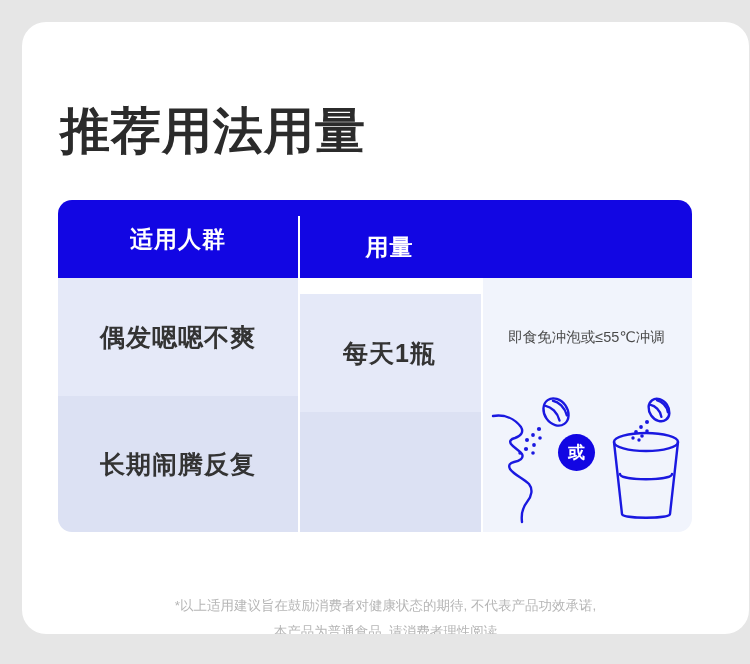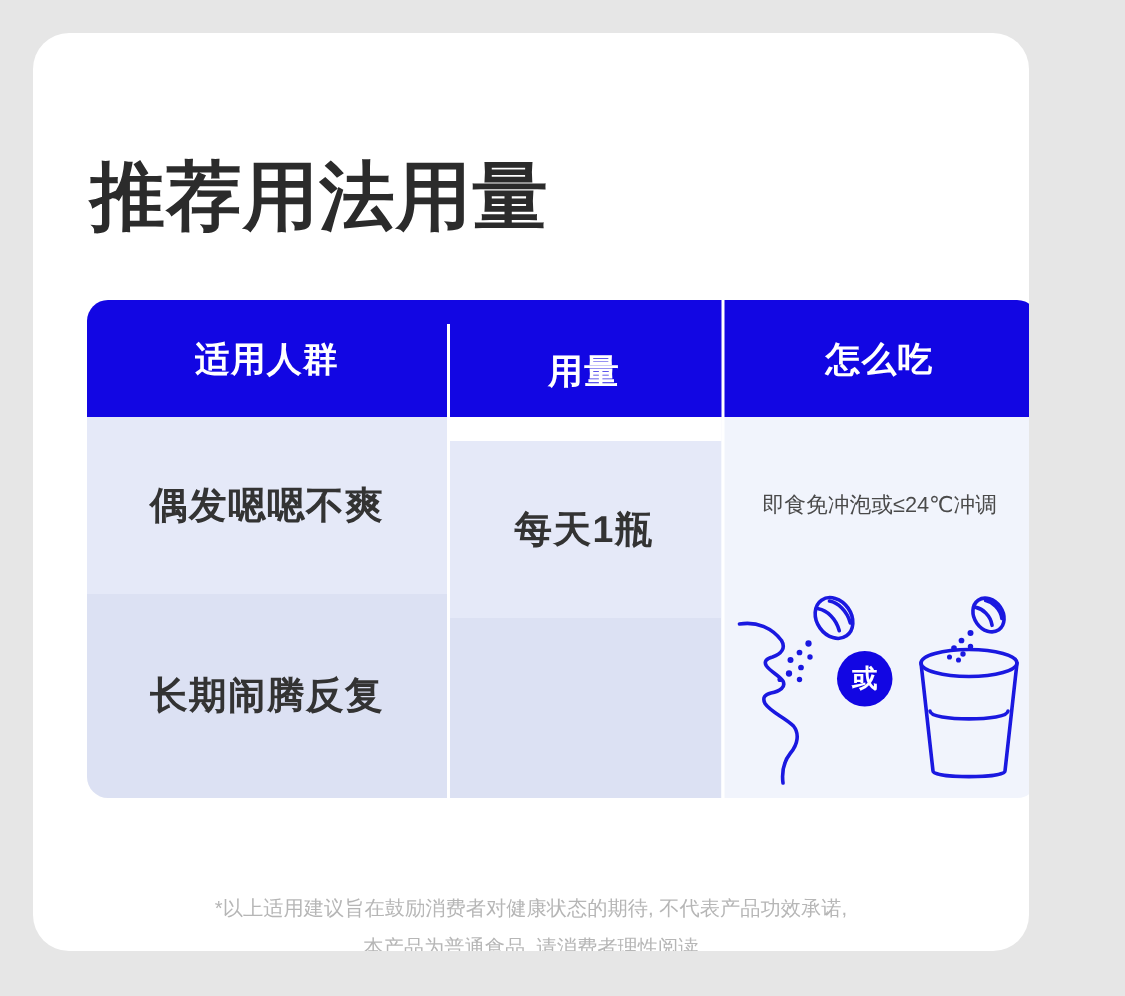--- a/index.html
+++ b/index.html
@@ -11,21 +11,21 @@
     height: 664px;
     background: #e6e6e6;
     font-family: "Liberation Sans", "DejaVu Sans", sans-serif;
     overflow: hidden;
   }
 
   .card {
     position: absolute;
     left: 22px;
     top: 22px;
-    width: 664px;
+    width: 727px;
     height: 612px;
     background: #ffffff;
     border-radius: 24px;
     overflow: hidden;
   }
 
   .page-title {
     position: absolute;
     left: 38px;
     top: 48px;
@@ -194,21 +194,20 @@
 
 <div class="card">
 
   <h1 class="page-title">推荐用法用量</h1>
 
   <div class="usage-table">
 
     <div class="thead">
       <div class="th col1">适用人群</div>
       <div class="th col2">用量</div>
-      <div class="th col3">怎么吃</div>
     </div>
 
     <div class="tbody">
 
       <div class="body-col c1 col1">
         <div class="cell r1">
           <span class="cell-main">偶发嗯嗯不爽</span>
         </div>
         <div class="cell r2">
           <span class="cell-main">长期闹腾反复</span>
@@ -217,21 +216,21 @@
 
       <div class="body-col c2 col2">
         <div class="cell r1">
           <span class="cell-main">每天1瓶</span>
         </div>
       </div>
 
       <div class="body-col c3 col3">
         <div class="cell r1">
           <span class="cell-note">
-            <span class="line">即食免冲泡或≤24℃冲调</span>
+            <span class="line">即食免冲泡或≤55℃冲调</span>
           </span>
         </div>
         <div class="cell r2">
           <div class="illus">
 
             <svg width="211" height="136" viewBox="0 0 211 136" fill="none">
               <g stroke="#1a18e0" stroke-width="2.4" fill="none" stroke-linecap="round" stroke-linejoin="round">
 
                 <path d="M12 20 C24 18 34 23 40 31 C43 36 40 40 34 42 C30 43 28 45 30 48
                          C33 52 38 54 41 58 C43 62 39 65 33 66 C29 67 27 69 29 73

